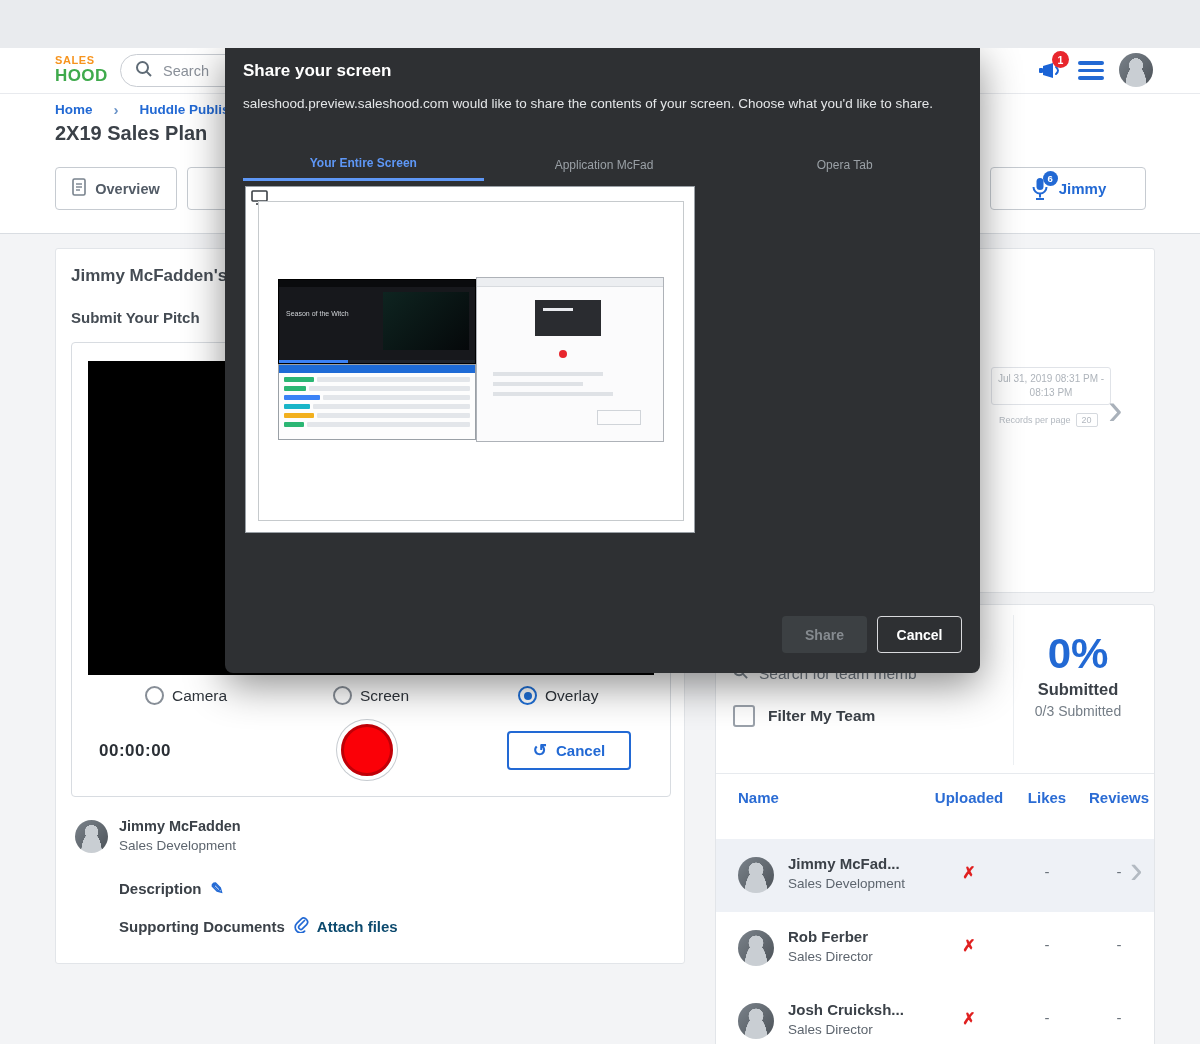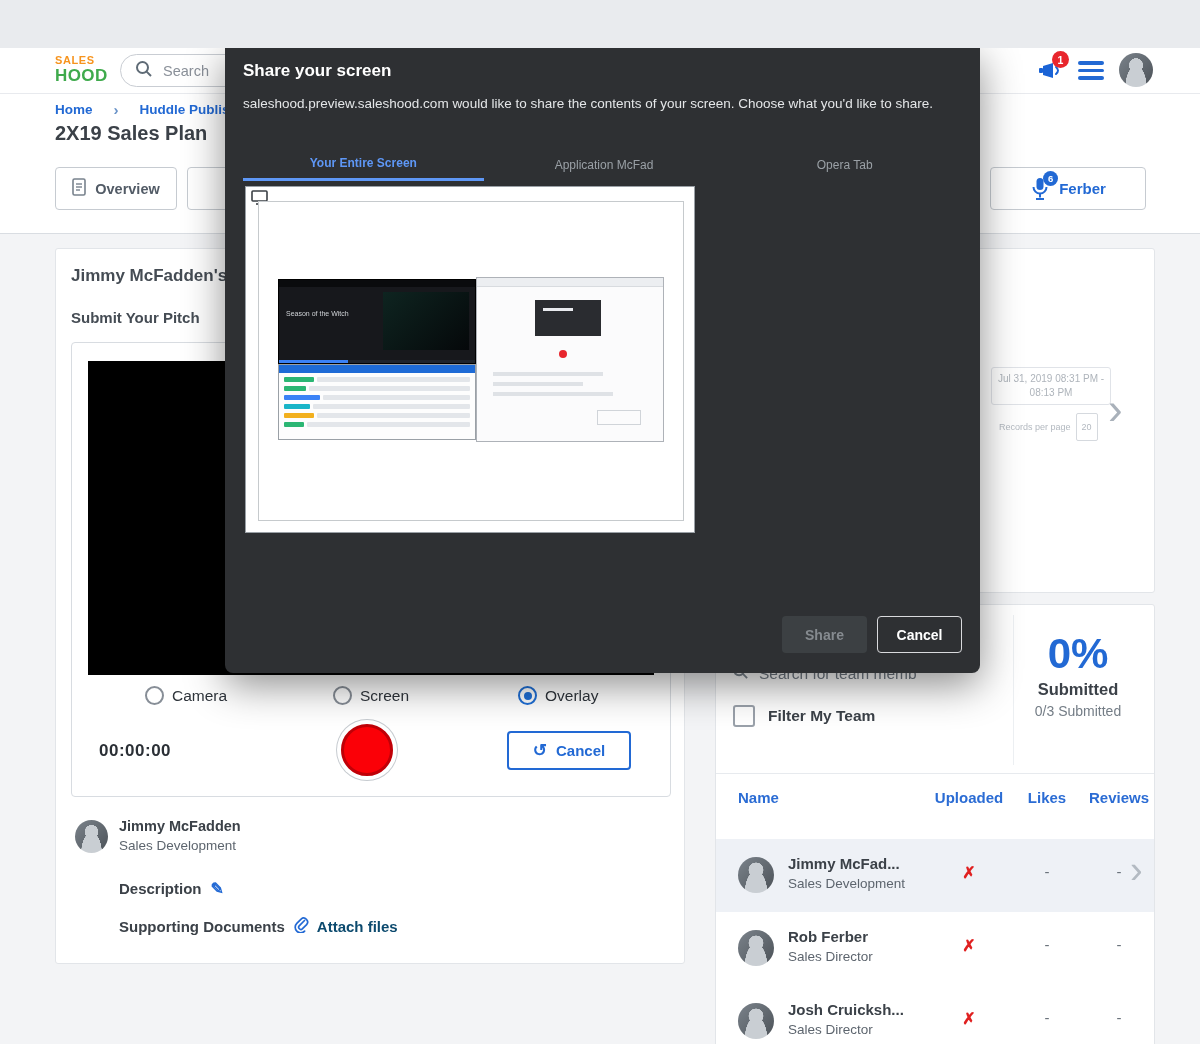--- a/index.html
+++ b/index.html
@@ -69,21 +69,21 @@
   .author-role { position:absolute; left:63px; top:589px; font-size:13.5px; color:#5d656e; }
   .desc-row { position:absolute; left:63px; top:630px; display:flex; align-items:center; gap:9px; font-size:15px; font-weight:bold; color:#3b4148; }
   .pencil { color:#2269d4; font-size:16px; cursor:pointer; }
   .supp-row { position:absolute; left:63px; top:667px; display:flex; align-items:center; gap:8px; font-size:15px; font-weight:bold; color:#3b4148; }
   .attach-link { color:#0c4a6e; cursor:pointer; }
 
   
   .mini-card { position:absolute; left:275px; top:118px; width:120px; height:38px; border:1px solid #e0e3e8; border-radius:3px; background:#fff; display:flex; align-items:center; justify-content:center; padding:2px; }
   .mini-card span { font-size:10px; color:#aeb4bb; text-align:center; line-height:1.4; }
   .records-row { position:absolute; left:283px; top:164px; display:flex; align-items:center; gap:5px; font-size:9px; color:#b3b9c0; }
-  .records-box { border:1px solid #d5d9de; border-radius:2px; padding:8px 5px; color:#b3b9c0;text-align:center; }
+  .records-box { border:1px solid #d5d9de; border-radius:2px; padding:1px 5px; color:#b3b9c0;text-align:center; }
   .side-chevron { position:absolute; left:392px; top:138px; font-size:44px; color:#a9b1ba; cursor:pointer; line-height:1; }
 
   
   .team-search { position:absolute; left:16px; top:58px; display:flex; align-items:center; gap:10px; }
   .team-search input { border:none; outline:none; font-size:15.5px; width:210px; color:#555; font-family:inherit; }
   .team-search input::placeholder { color:#717a84; }
   .team-filter { position:absolute; left:17px; top:100px; display:flex; align-items:center; gap:13px; cursor:pointer; }
   .checkbox { width:22px; height:22px; border:2px solid #9aa1aa; border-radius:3px; background:#fff; }
   .filter-lbl { font-size:15.5px; font-weight:bold; color:#3b4148; }
   .vdivider { position:absolute; left:297px; top:10px; width:1px; height:150px; background:#eceff2; }
@@ -209,21 +209,21 @@
     <div class="tab-btn btn-pitch">
       <span class="mic-wrap">
         <svg width="20" height="24" viewBox="0 0 20 24">
             <rect x="6.5" y="1" width="7" height="12" rx="3.5" fill="#2269d4"></rect>
             <path d="M3.5 10 a6.5 6.5 0 0 0 13 0" fill="none" stroke="#2269d4" stroke-width="2"></path>
             <line x1="10" y1="17" x2="10" y2="20.5" stroke="#2269d4" stroke-width="2"></line>
             <line x1="6" y1="22" x2="14" y2="22" stroke="#2269d4" stroke-width="2"></line>
           </svg>
         <span class="badge-blue">6</span>
       </span>
-      <span class="lbl">Ferber</span>
+      <span class="lbl">Jimmy</span>
     </div>
   </div>
 
   <div class="card" id="card-left">
     <div class="h1">Jimmy McFadden's</div>
     <div class="h2">Submit Your Pitch</div>
 
     <div class="recorder">
       <div class="video"></div>
 

